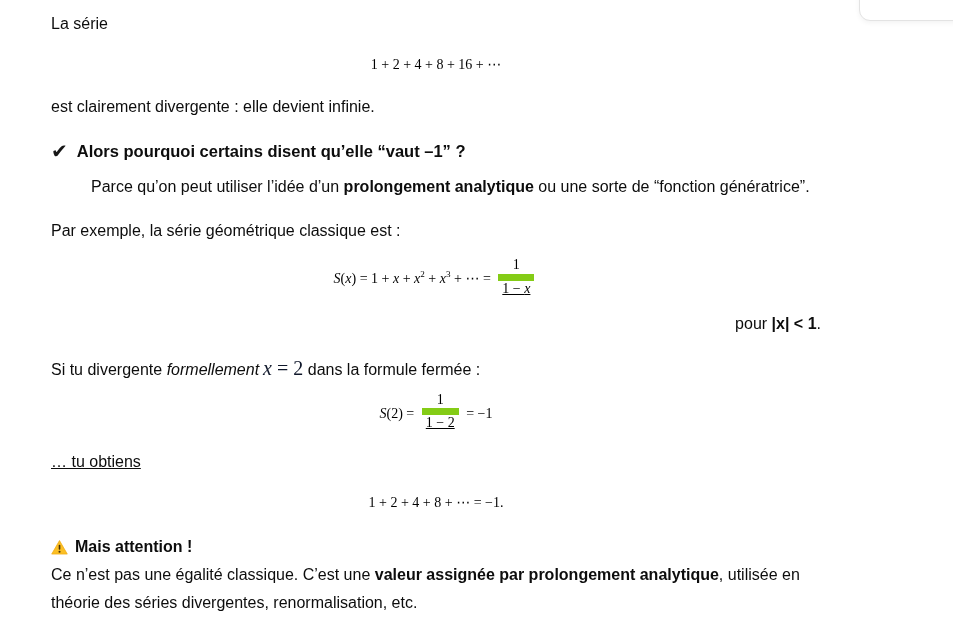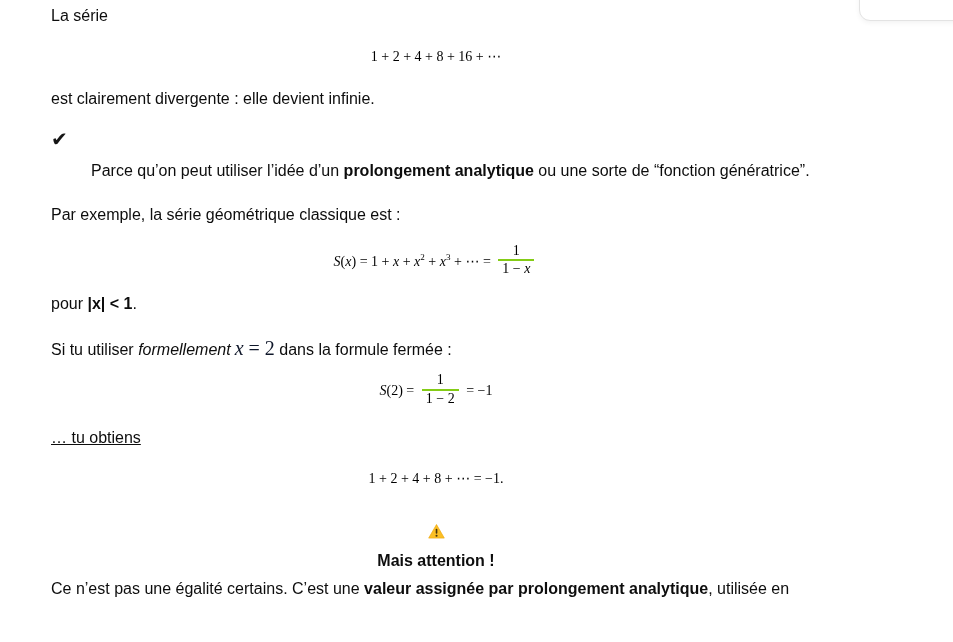--- a/index.html
+++ b/index.html
@@ -48,79 +48,80 @@
     line-height: 28px;
   }
   .mi { font-style: italic; }
   .math-display sup { font-size: 0.65em; }
   .frac {
     display: inline-block; vertical-align: middle;
     text-align: center; margin: 0 4px;
     transform: translateY(-2px);
   }
   .frac .num, .frac .den { display: block; padding: 0 4px; line-height: 1.2; }
-  .frac .den { border-top: 2px solid #84cc16; }
+  .frac .den { border-top: 7px solid #84cc16; text-decoration: underline; }
   .math-inline {
     font-family: "Liberation Serif", serif;
     font-size: 20px; color: #0f172a; margin-left: 4px;
   }
 
   
-  .b1  { margin-top: 2px; }
+  .b1  { margin-top: 10px; }
   .b2  { margin-top: 13px; }
   .b3  { margin-top: 14px; }
   .b4  { margin-top: 16px; }
   .b5  { margin-top: 8px; margin-left: 40px;  }
   .b6  { margin-top: 16px; }
   .b7  { margin-top: 14px; }
-  .b8  { margin-top: 10px; }
+  .b8  { margin-top: 10px; text-align: right; }
   .b9  { margin-top: 16px; }
   .b10 { margin-top: 10px; }
   .b11 { margin-top: 14px; text-decoration: underline; }
   .b12 { margin-top: 13px; }
-  .b13 { margin-top: 30px; flex-direction: column; }
+  .b13 { margin-top: 16px; }
   .b14 { margin-top: 0; }
 </style>
 </head>
 <body>
 
 <div class="corner-panel"></div>
 
 <div class="content">
 
   <p class="para b1">La série</p>
 
   <div class="math-display b2">1 + 2 + 4 + 8 + 16 + ⋯</div>
 
   <p class="para b3">est clairement divergente : elle devient infinie.</p>
 
   <h3 class="heading b4">
     <span class="check-glyph">✔</span>
+    <span>Alors pourquoi certains disent qu’elle “vaut –1” ?</span>
   </h3>
 
   <p class="para b5 nowrap"><span>Parce qu’on peut utiliser l’idée d’un </span><b>prolongement analytique</b><span> ou une sorte de “fonction génératrice”.</span></p>
 
   <p class="para b6">Par exemple, la série géométrique classique est :</p>
 
   <div class="math-display b7"><span class="mi">S</span><span>(</span><span class="mi">x</span><span>)</span><span> = 1 + </span><span class="mi">x</span><span> + </span><span class="mi">x</span><sup>2</sup><span> + </span><span class="mi">x</span><sup>3</sup><span> + ⋯ = </span><span class="frac"><span class="num">1</span><span class="den"><span>1 − </span><span class="mi">x</span></span></span></div>
 
   <p class="para b8"><span>pour </span><b>|x| &lt; 1</b><span>.</span></p>
 
-  <p class="para b9"><span>Si tu utiliser </span><i>formellement</i><span class="math-inline"><span class="mi">x</span><span> = 2</span></span><span> dans la formule fermée :</span></p>
+  <p class="para b9"><span>Si tu divergente </span><i>formellement</i><span class="math-inline"><span class="mi">x</span><span> = 2</span></span><span> dans la formule fermée :</span></p>
 
   <div class="math-display b10"><span class="mi">S</span><span>(2)</span><span> = </span><span class="frac"><span class="num">1</span><span class="den">1 − 2</span></span><span> = −1</span></div>
 
   <p class="para b11">… tu obtiens</p>
 
   <div class="math-display b12">1 + 2 + 4 + 8 + ⋯ = −1.</div>
 
   <h3 class="heading b13" style="font-size:16px; gap:7px;">
     <svg class="warn-svg" width="17" height="17" viewBox="0 0 24 24" aria-hidden="true">
       <path d="M12 2.2 L23 21.3 H1 Z" fill="#fbbf24" stroke="#f0a90f" stroke-width="1" stroke-linejoin="round"></path>
       <rect x="10.9" y="8" width="2.3" height="7.2" rx="1.1" fill="#45310a"></rect>
       <circle cx="12.05" cy="18.1" r="1.45" fill="#45310a"></circle>
     </svg>
     <span>Mais attention !</span>
   </h3>
 
-  <p class="para b14"><span class="nowrap"><span>Ce n’est pas une égalité certains. C’est une </span><b>valeur assignée par prolongement analytique</b><span>, utilisée en</span></span><br></p>
+  <p class="para b14"><span class="nowrap"><span>Ce n’est pas une égalité classique. C’est une </span><b>valeur assignée par prolongement analytique</b><span>, utilisée en</span></span><br><span>théorie des séries divergentes, renormalisation, etc.</span></p>
 
 </div>
 
 </body></html>

